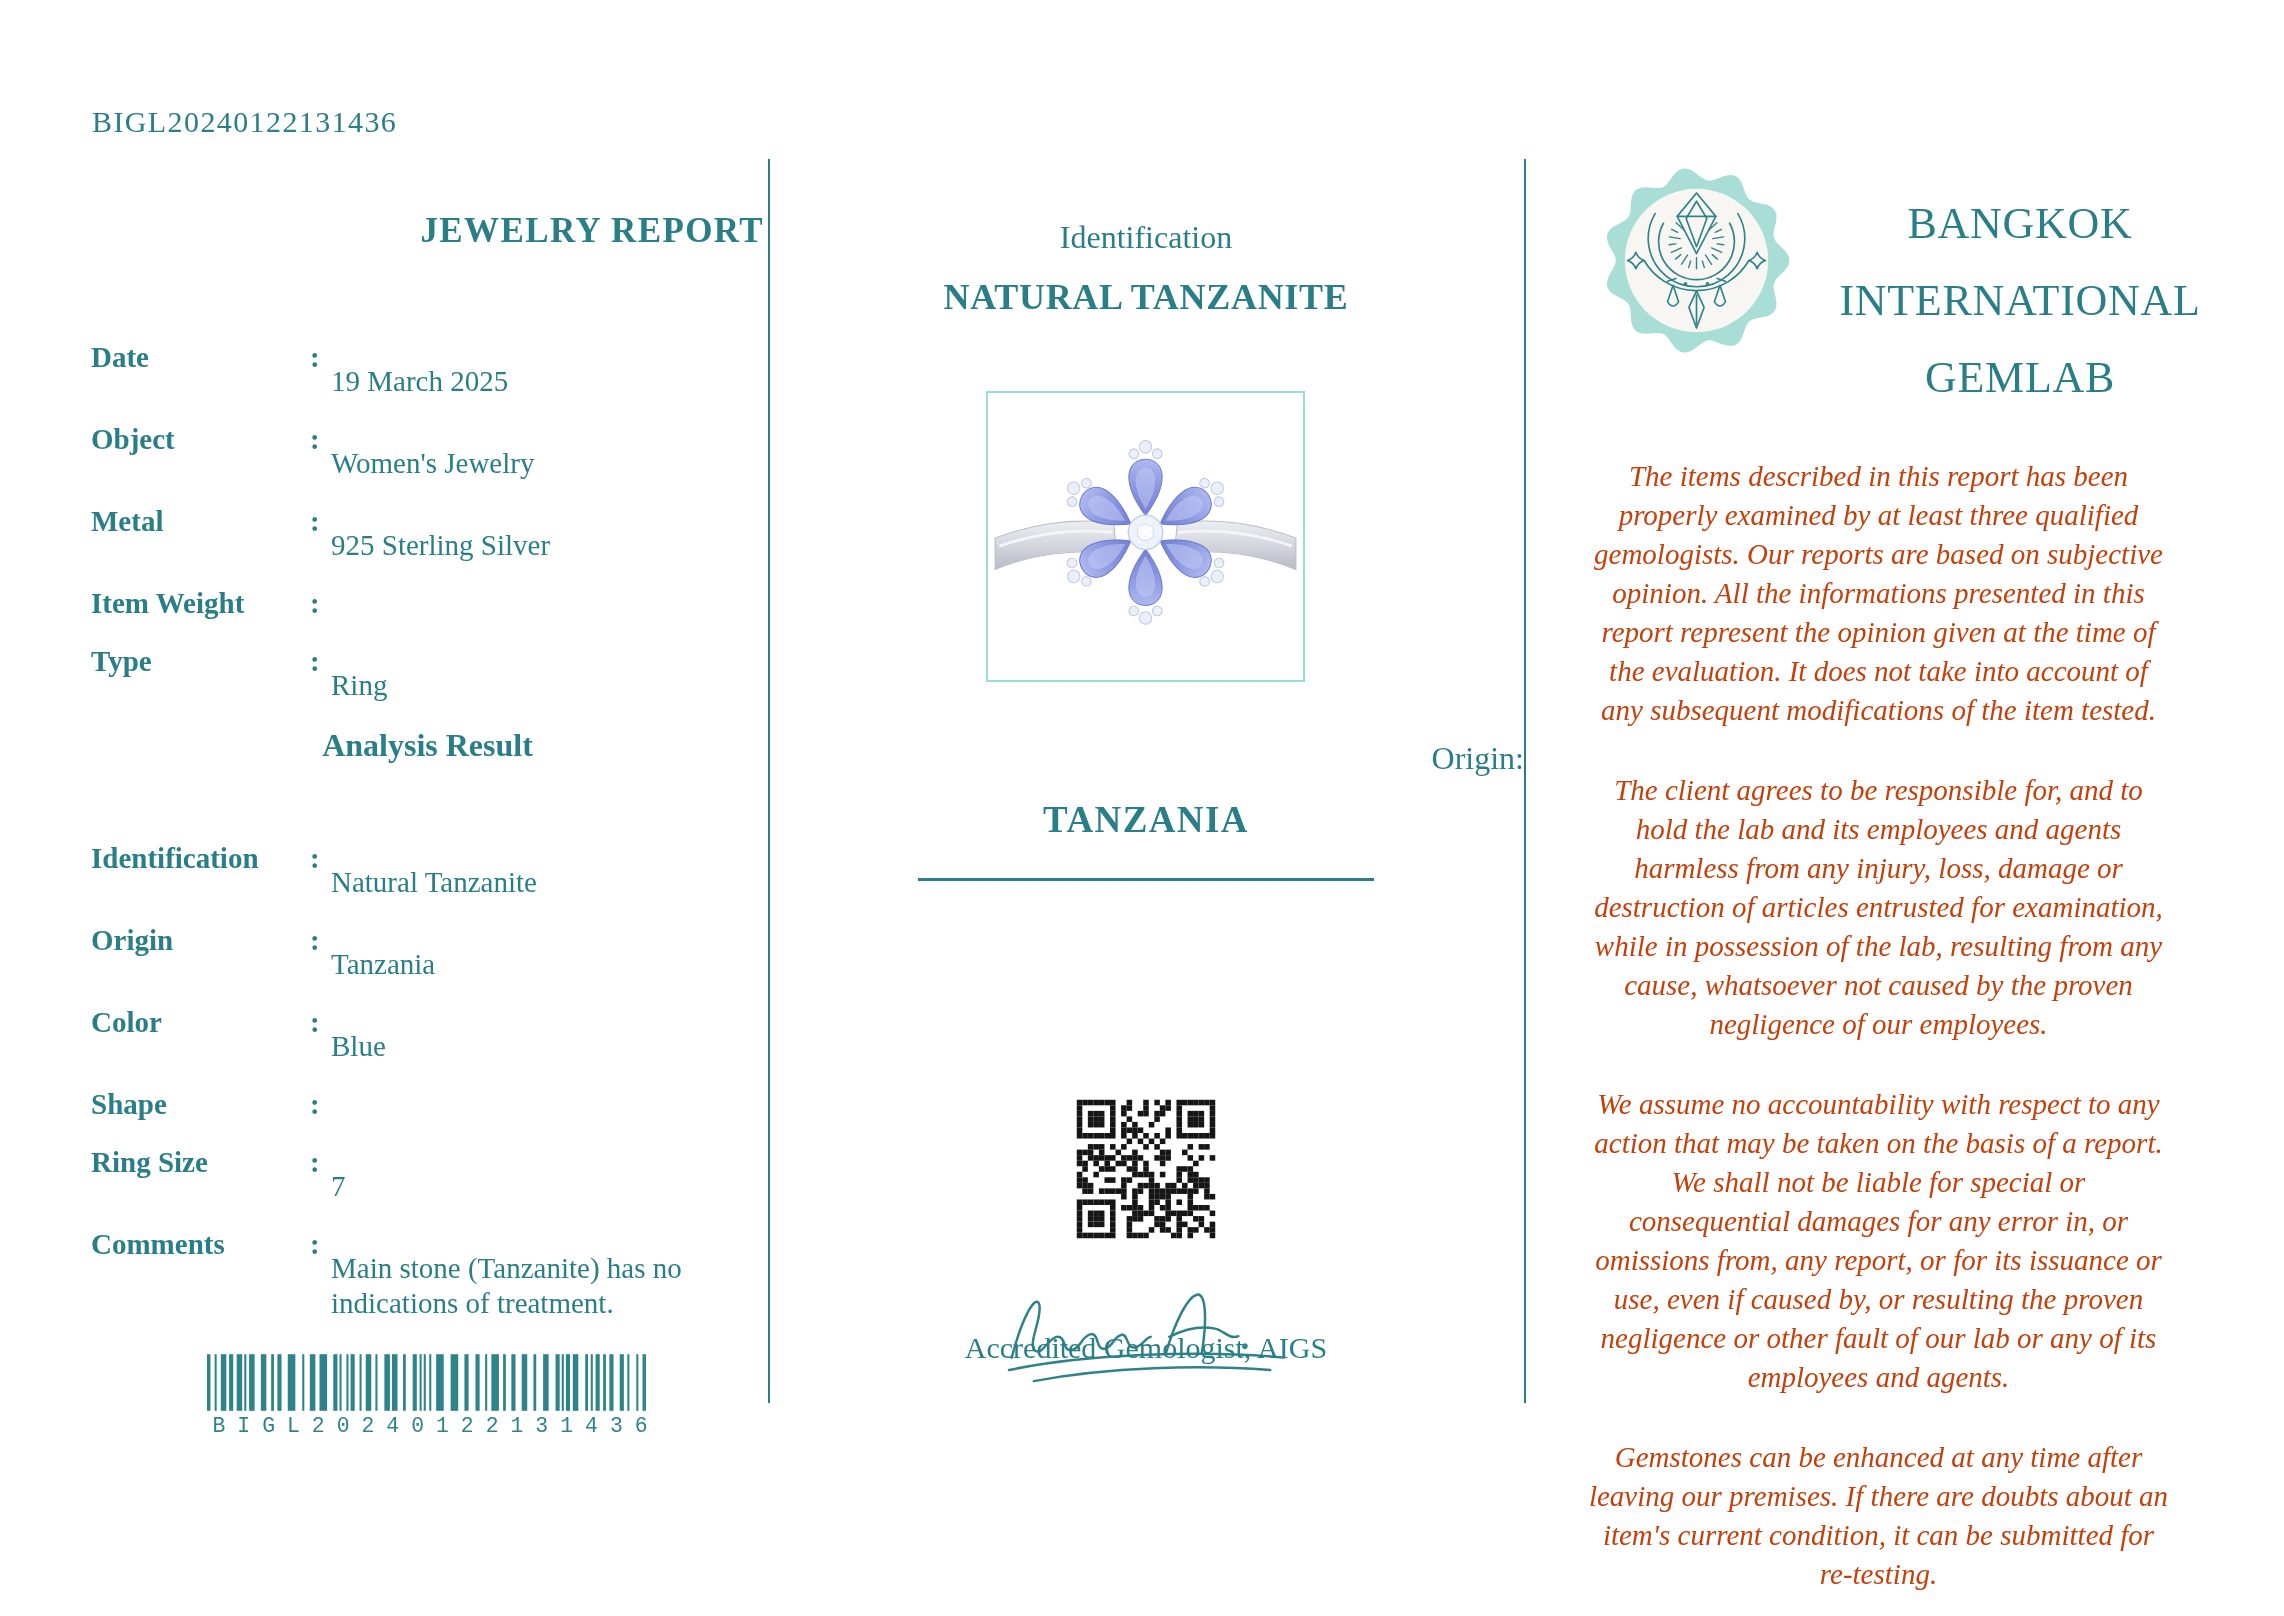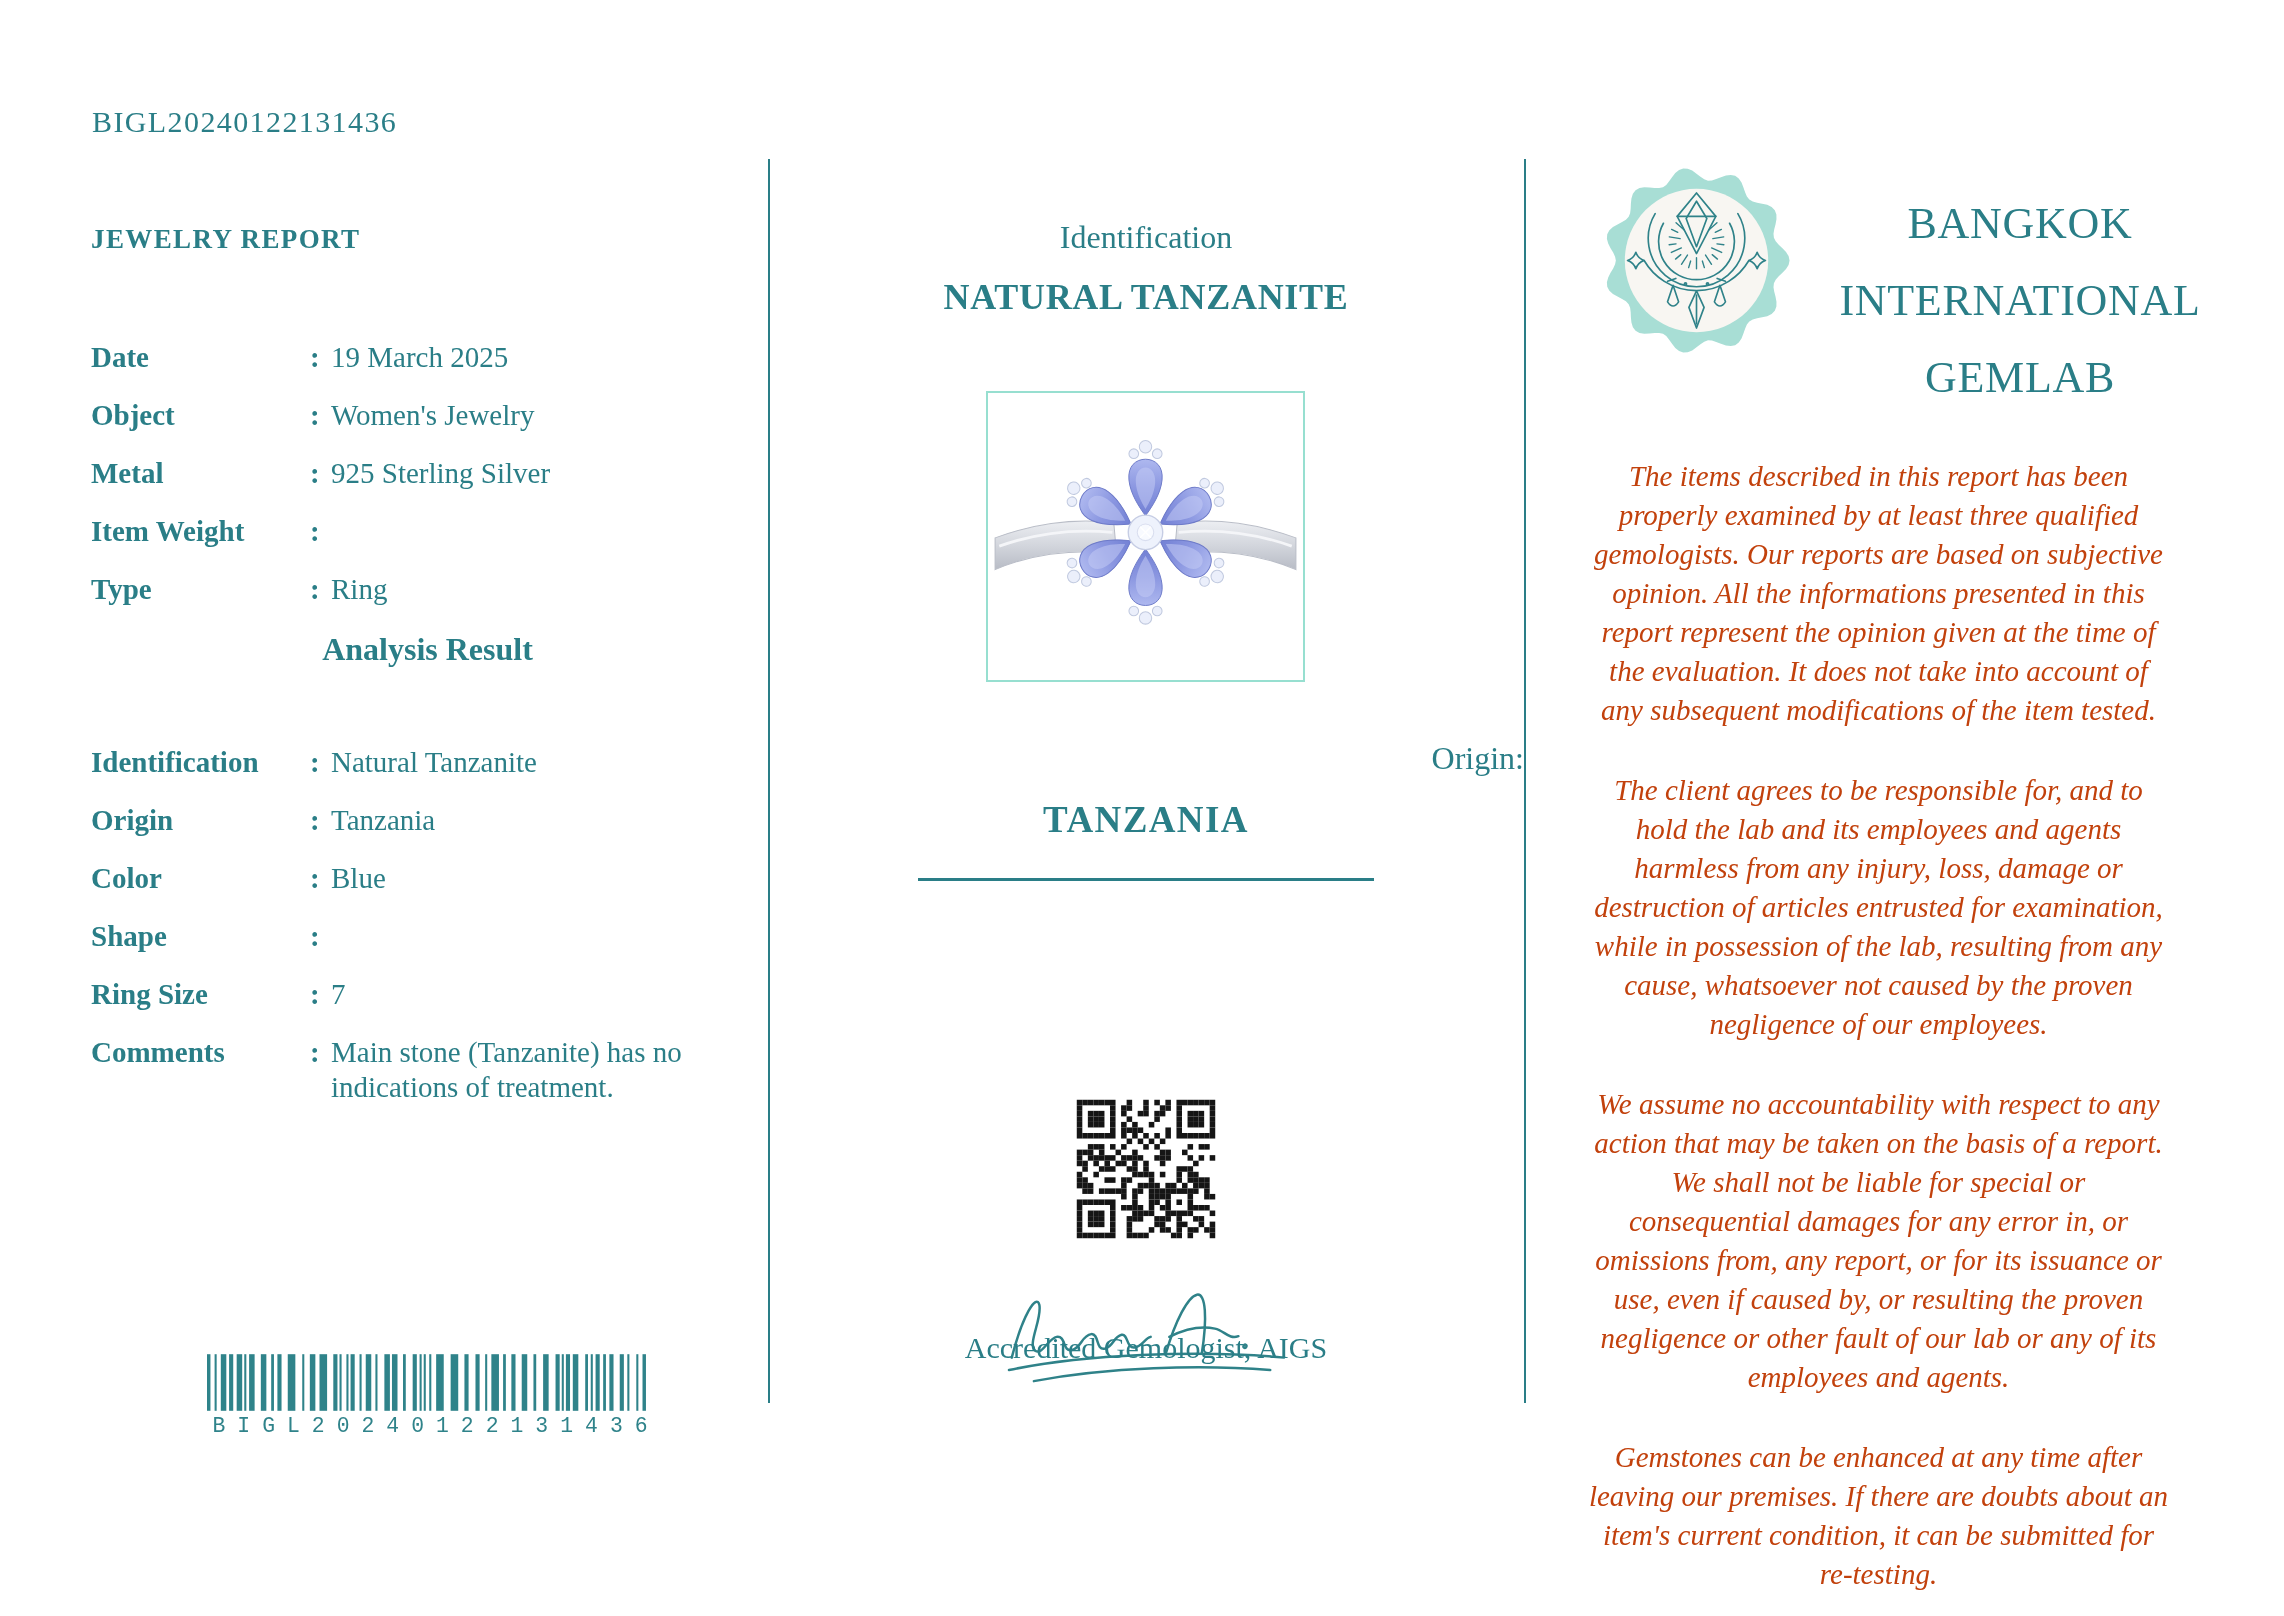--- a/index.html
+++ b/index.html
@@ -5,27 +5,27 @@
   html,body{margin:0;padding:0;background:#ffffff;}
   .page{position:relative;width:2274px;height:1617px;background:#ffffff;overflow:hidden;
         font-family:"Liberation Serif",serif;color:#2a7e87;}
 
   
   .vdiv{position:absolute;top:159px;width:2.1px;height:1244px;background:#2a7e87;}
   #d1{left:768px;} #d2{left:1524px;}
   .report-no{position:absolute;left:92px;top:105px;font-size:30px;letter-spacing:1.4px;}
 
   
-  .col-left-title{position:absolute;left:91px;top:224px;width:673px;text-align:left;
-                  font-size:27px;font-weight:bold;letter-spacing:1.4px;}
+  .col-left-title{position:absolute;left:91px;top:211px;width:673px;text-align:right;
+                  font-size:35px;font-weight:bold;letter-spacing:1.4px;}
   .kv{position:absolute;left:91px;top:340px;width:673px;}
   .kv-row{display:flex;align-items:flex-start;margin:0 0 23px 0;font-size:29px;line-height:35px;}
   .kv-label{width:219px;font-weight:bold;flex:none;}
   .kv-colon{width:21px;font-weight:bold;flex:none;}
-  .kv-value{flex:1;}
+  .kv-value{flex:1;margin-top:24px;}
   .analysis-h{text-align:center;font-size:32px;font-weight:bold;line-height:39px;margin:4.1px 0 76px 0;}
   .barcode{position:absolute;left:207px;top:1354px;width:450px;}
   #barcode-svg{display:block;width:450px;height:57px;}
   .barcode-text{margin-top:2.8px;font-family:"Liberation Mono",monospace;font-size:21.4px;
                 letter-spacing:12px;white-space:nowrap;color:#2f838a;padding-left:5.5px;}
 
   
   .midc{position:absolute;left:768px;width:756px;text-align:center;}
   .mid-ident{top:219px;font-size:32px;}
   .mid-name{top:276px;font-size:36px;font-weight:bold;letter-spacing:0.7px;}

